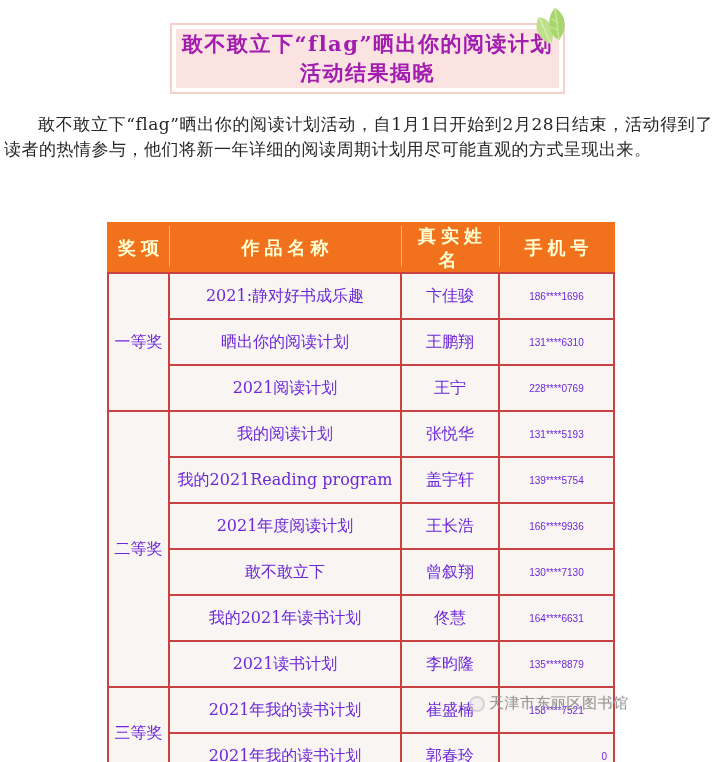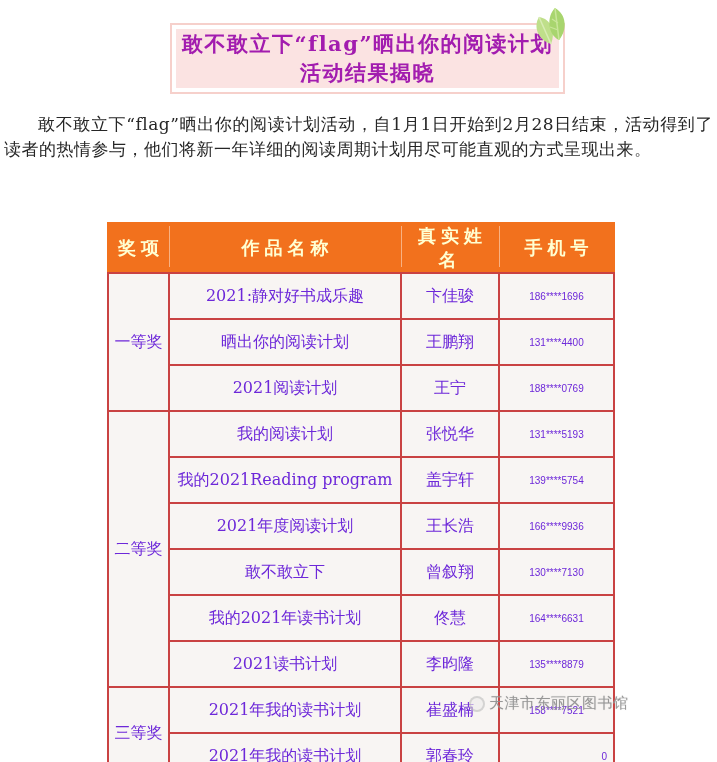--- a/index.html
+++ b/index.html
@@ -143,26 +143,26 @@
     <tbody>
         <tr>
           <td rowspan="3" class="award-cell">一等奖</td>
           <td class="work-cell">2021:静对好书成乐趣</td>
           <td class="name-cell">卞佳骏</td>
           <td class="phone-cell">186****1696</td>
         </tr>
         <tr>
           <td class="work-cell">晒出你的阅读计划</td>
           <td class="name-cell">王鹏翔</td>
-          <td class="phone-cell">131****4400</td>
+          <td class="phone-cell">131****6310</td>
         </tr>
         <tr>
           <td class="work-cell">2021阅读计划</td>
           <td class="name-cell">王宁</td>
-          <td class="phone-cell">188****0769</td>
+          <td class="phone-cell">228****0769</td>
         </tr>
         <tr>
           <td rowspan="6" class="award-cell">二等奖</td>
           <td class="work-cell">我的阅读计划</td>
           <td class="name-cell">张悦华</td>
           <td class="phone-cell">131****5193</td>
         </tr>
         <tr>
           <td class="work-cell">我的2021Reading program</td>
           <td class="name-cell">盖宇轩</td>

